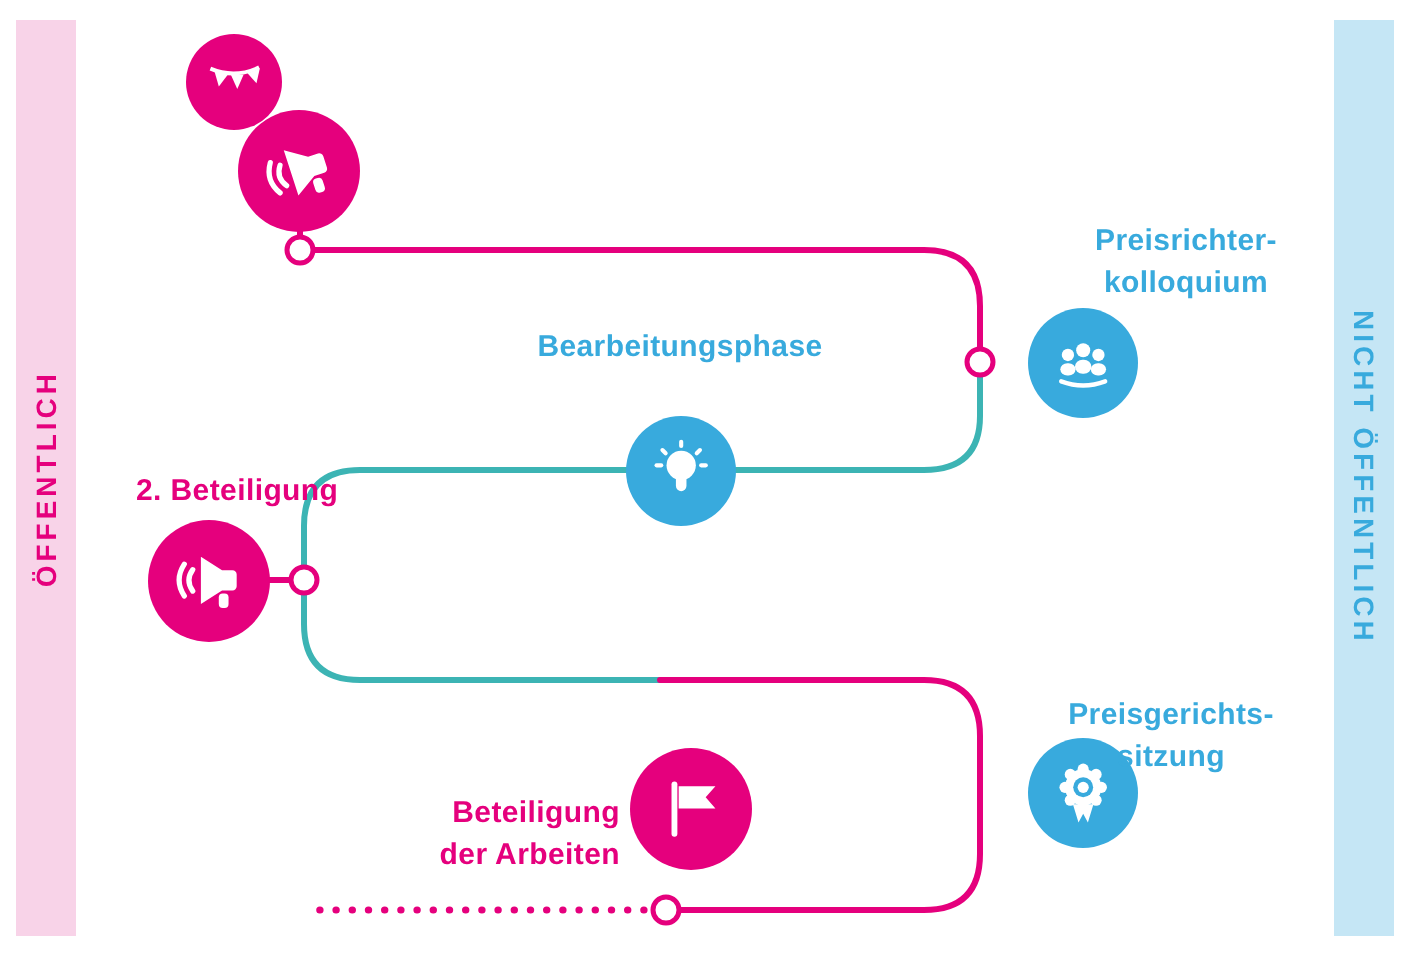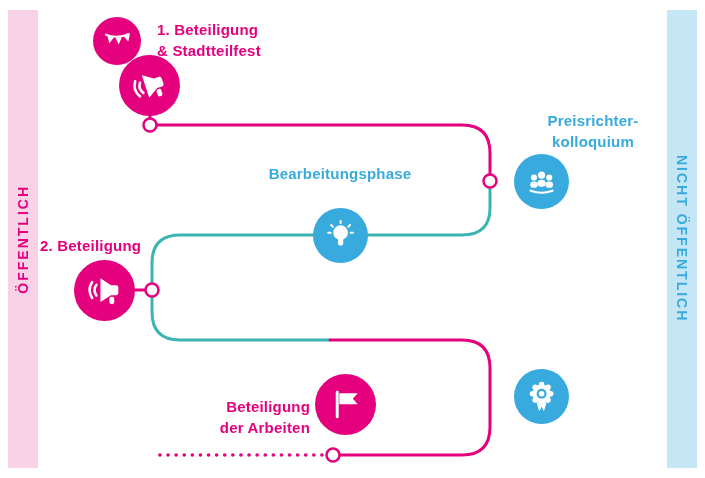--- a/index.html
+++ b/index.html
@@ -176,37 +176,37 @@
     </svg>
   </div>
 
   <div class="bubble pink" style="left:315px; top:374px; width:61px; height:61px;">
     <svg viewBox="0 0 24 24">
       <rect x="6" y="3.5" width="1.8" height="17" rx="0.9" fill="#fff"></rect>
       <path d="M8.2 5 H19.5 L16.5 8.4 L19.5 11.8 H8.2 Z" fill="#fff"></path>
     </svg>
   </div>
 
-  <div class="lbl pink" style="left:157px; top:20px; width:175px;">
-    <div>1. Beteiligung</div>
-    <div>&amp; Stadtteilfest</div>
-  </div>
 
   <div class="lbl blue ctr" style="left:512px; top:90px; width:162px;margin-top:21px;">
     <div>Preisrichter-</div>
     <div>kolloquium</div>
   </div>
 
   <div class="lbl blue ctr" style="left:245px; top:164px; width:190px;">
     <div>Bearbeitungsphase</div>
   </div>
 
-  <div class="lbl pink nowrap" style="left:40px; top:236px;">
+  <div class="lbl pink nowrap" style="left:68px; top:236px;">
     <div>2. Beteiligung</div>
   </div>
 
+  <div class="lbl blue ctr" style="left:508px; top:348px; width:155px;">
+    <div>Preisgerichts-</div>
+    <div>sitzung</div>
+  </div>
 
   <div class="lbl pink rgt" style="left:170px; top:397px; width:140px;">
     <div>Beteiligung</div>
     <div>der Arbeiten</div>
   </div>
 
 </div>
 
 </body></html>

